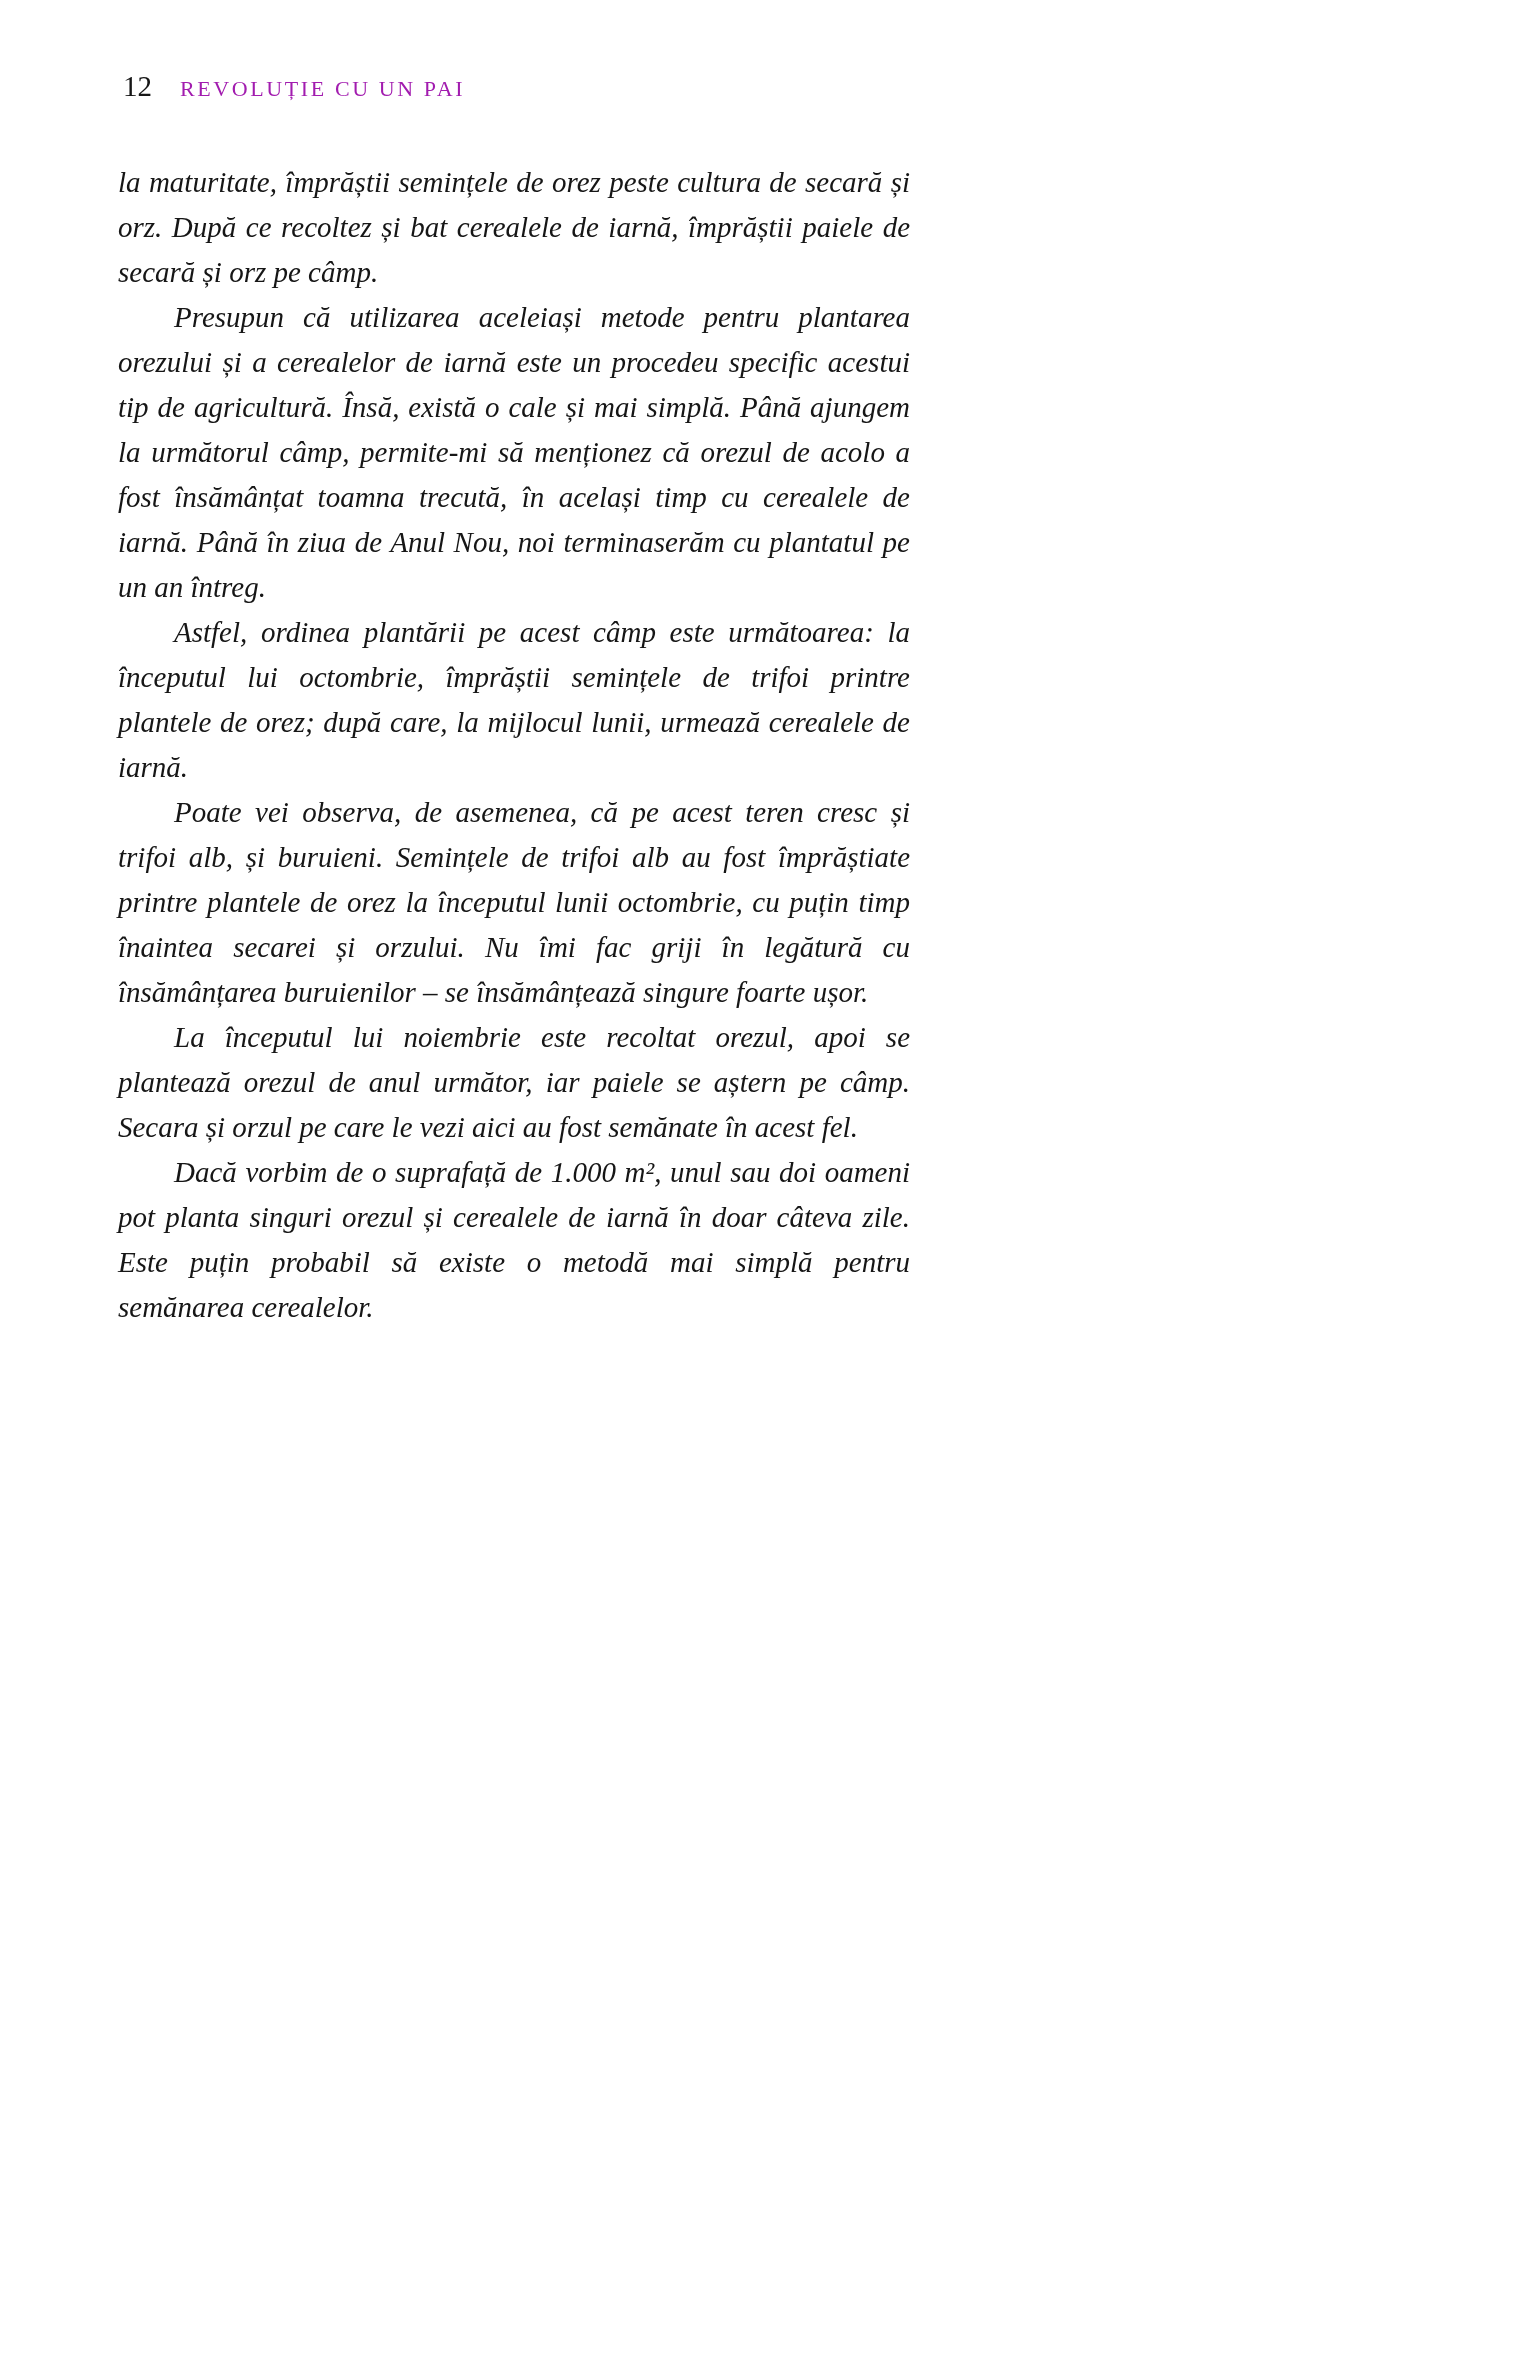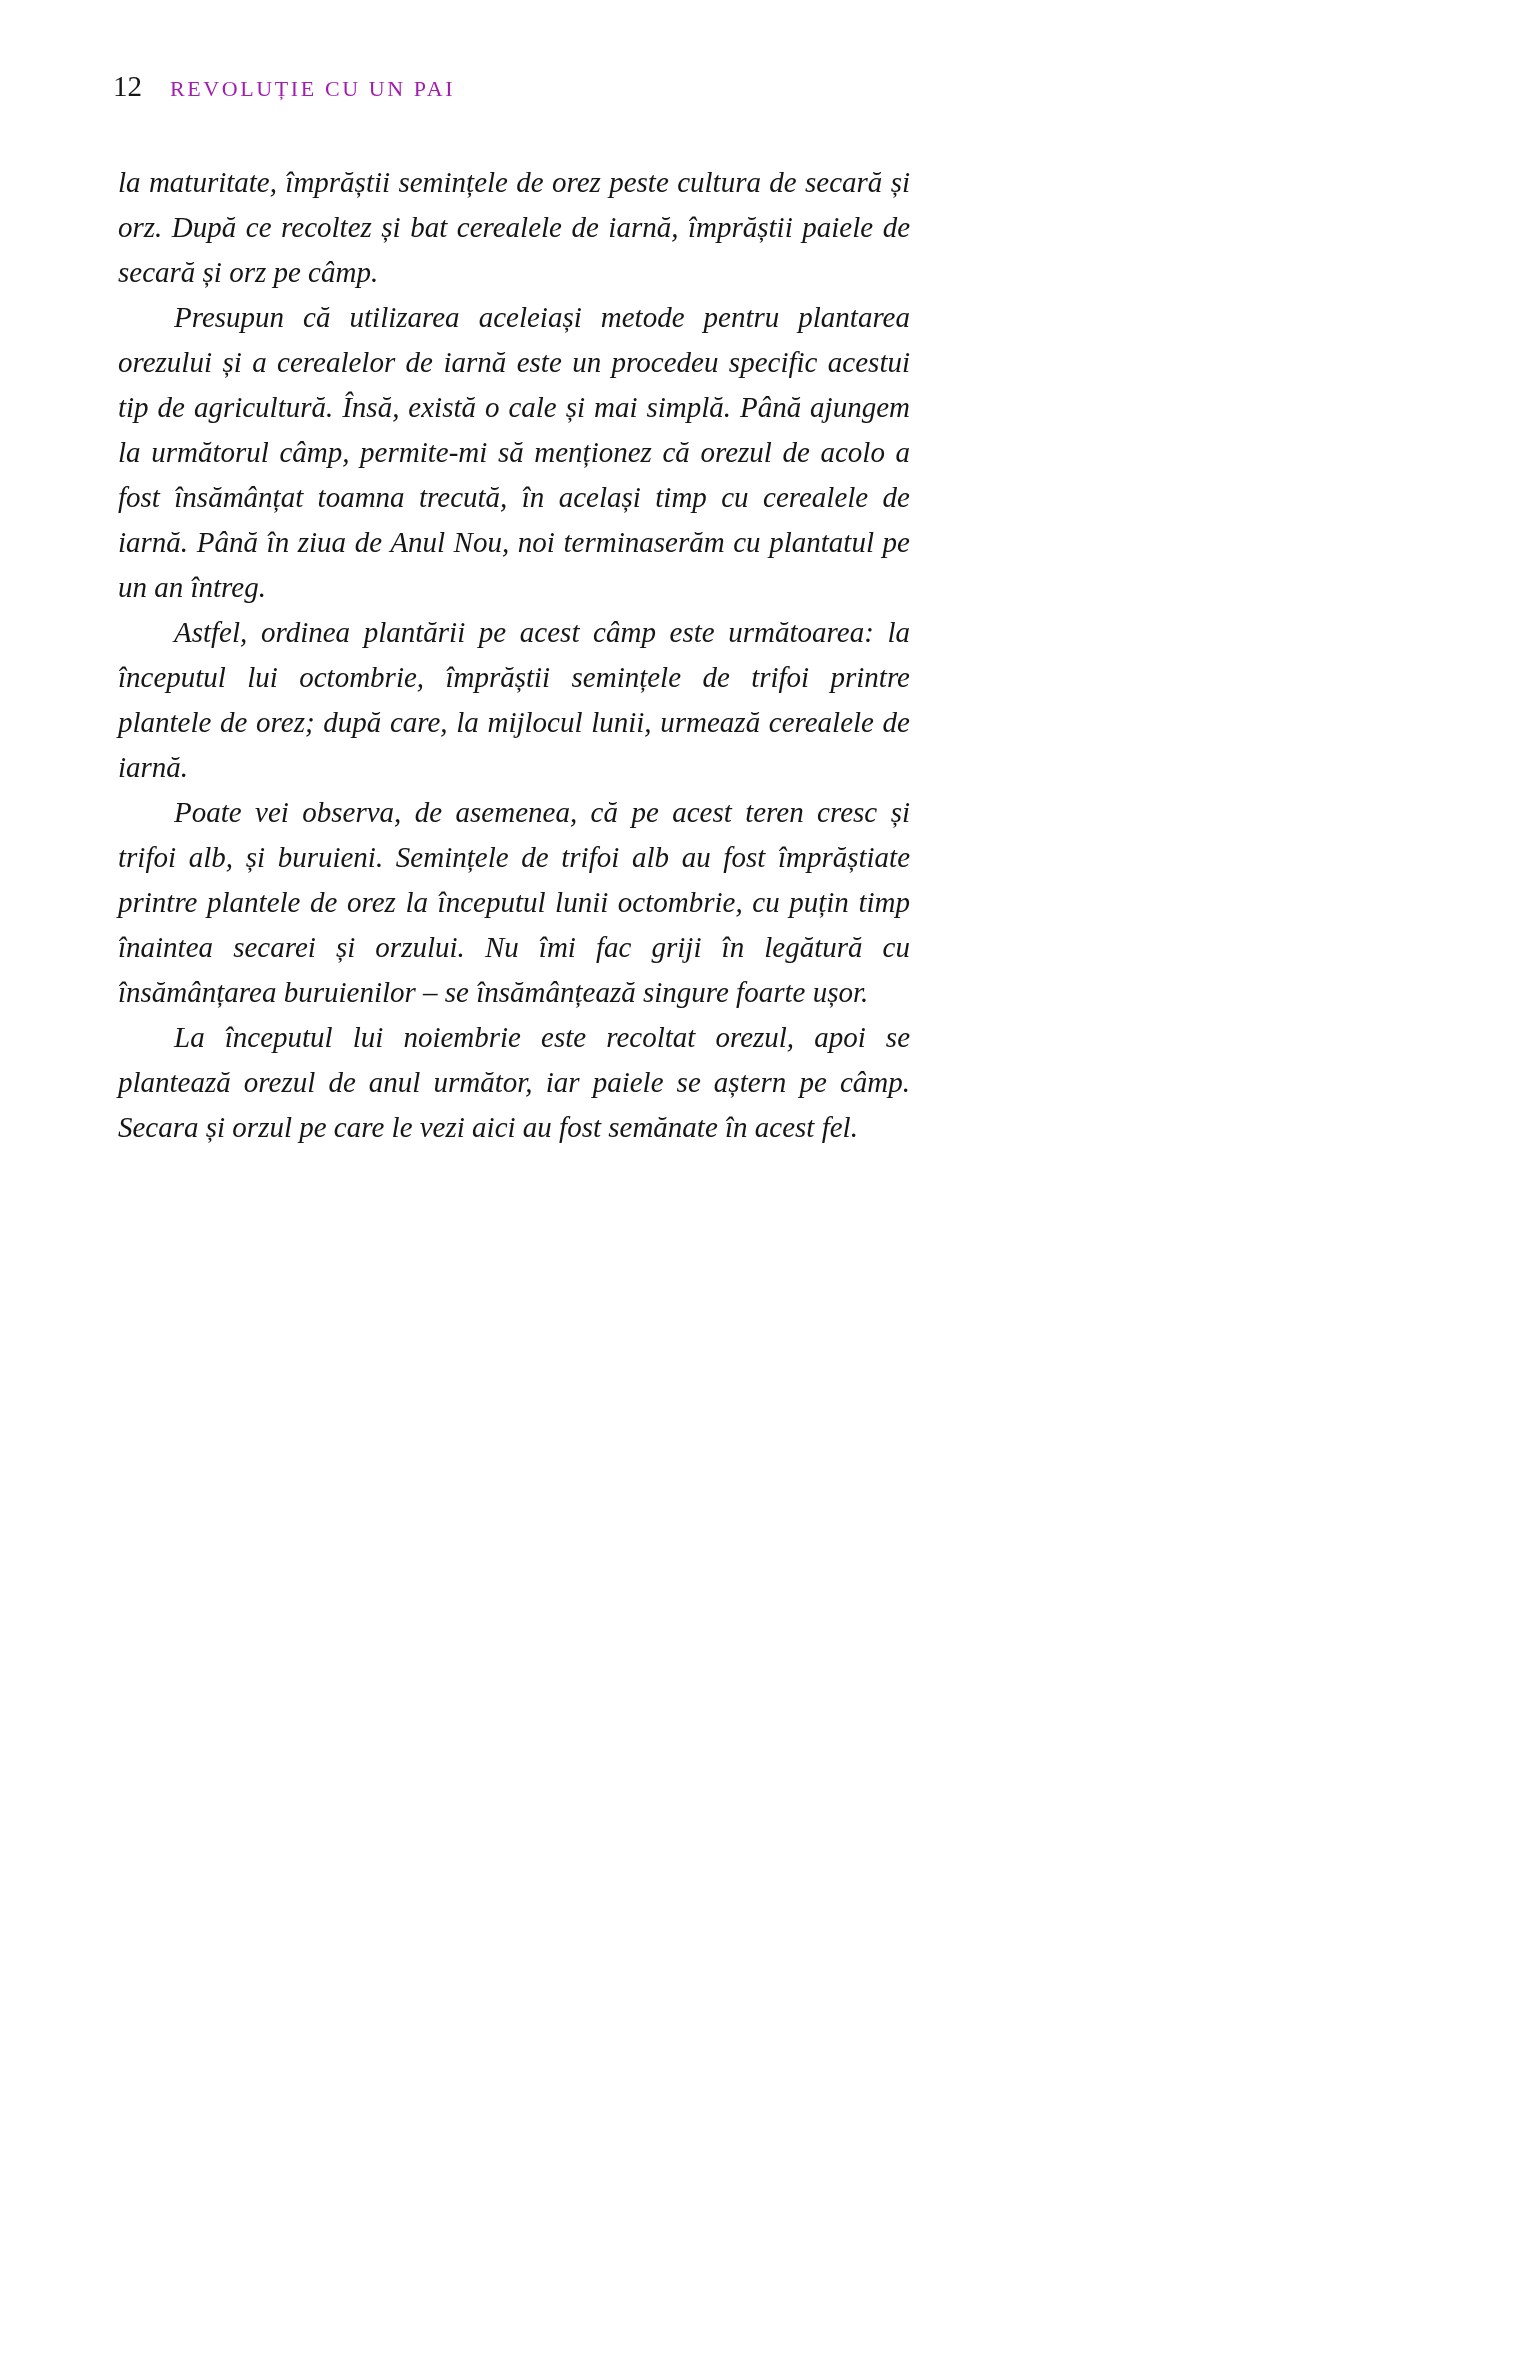--- a/index.html
+++ b/index.html
@@ -12,21 +12,21 @@
     width: 1535px;
     height: 2362px;
     background: #ffffff;
     color: #161616;
     font-family: "Liberation Serif", serif;
     overflow: hidden;
   }
   .page-header {
     position: absolute;
     top: 72px;
-    left: 113px;
+    left: 123px;
     display: flex;
     align-items: baseline;
     white-space: nowrap;
   }
   .page-number {
     font-size: 29px;
     line-height: 1;
     color: #161616;
   }
   .running-title {
@@ -68,15 +68,16 @@
     <span class="page-number">12</span>
     <span class="running-title">REVOLUȚIE CU UN PAI</span>
   </header>
 
   <main class="text-block">
     <p class="no-indent">la maturitate, împrăștii semințele de orez peste cultura de secară și orz. După ce recoltez și bat cerealele de iarnă, împrăștii paiele de secară și orz pe câmp.</p>
     <p>Presupun că utilizarea aceleiași metode pentru plantarea orezului și a cerealelor de iarnă este un procedeu specific acestui tip de agricultură. Însă, există o cale și mai simplă. Până ajungem la următorul câmp, permite-mi să menționez că orezul de acolo a fost însămânțat toamna trecută, în același timp cu cerealele de iarnă. Până în ziua de Anul Nou, noi terminaserăm cu plantatul pe un an întreg.</p>
     <p>Astfel, ordinea plantării pe acest câmp este următoarea: la începutul lui octombrie, împrăștii semințele de trifoi printre plantele de orez; după care, la mijlocul lunii, urmează cerealele de iarnă.</p>
     <p>Poate vei observa, de asemenea, că pe acest teren cresc și trifoi alb, și buruieni. Semințele de trifoi alb au fost împrăștiate printre plantele de orez la începutul lunii octombrie, cu puțin timp înaintea secarei și orzului. Nu îmi fac griji în legătură cu însămânțarea buruienilor – se însămânțează singure foarte ușor.</p>
     <p>La începutul lui noiembrie este recoltat orezul, apoi se plantează orezul de anul următor, iar paiele se aștern pe câmp. Secara și orzul pe care le vezi aici au fost semănate în acest fel.</p>
+    <p>Dacă vorbim de o suprafață de 1.000 m², unul sau doi oameni pot planta singuri orezul și cerealele de iarnă în doar câteva zile. Este puțin probabil să existe o metodă mai simplă pentru semănarea cerealelor.</p>
   </main>
 
 </div>
 
 </body></html>

